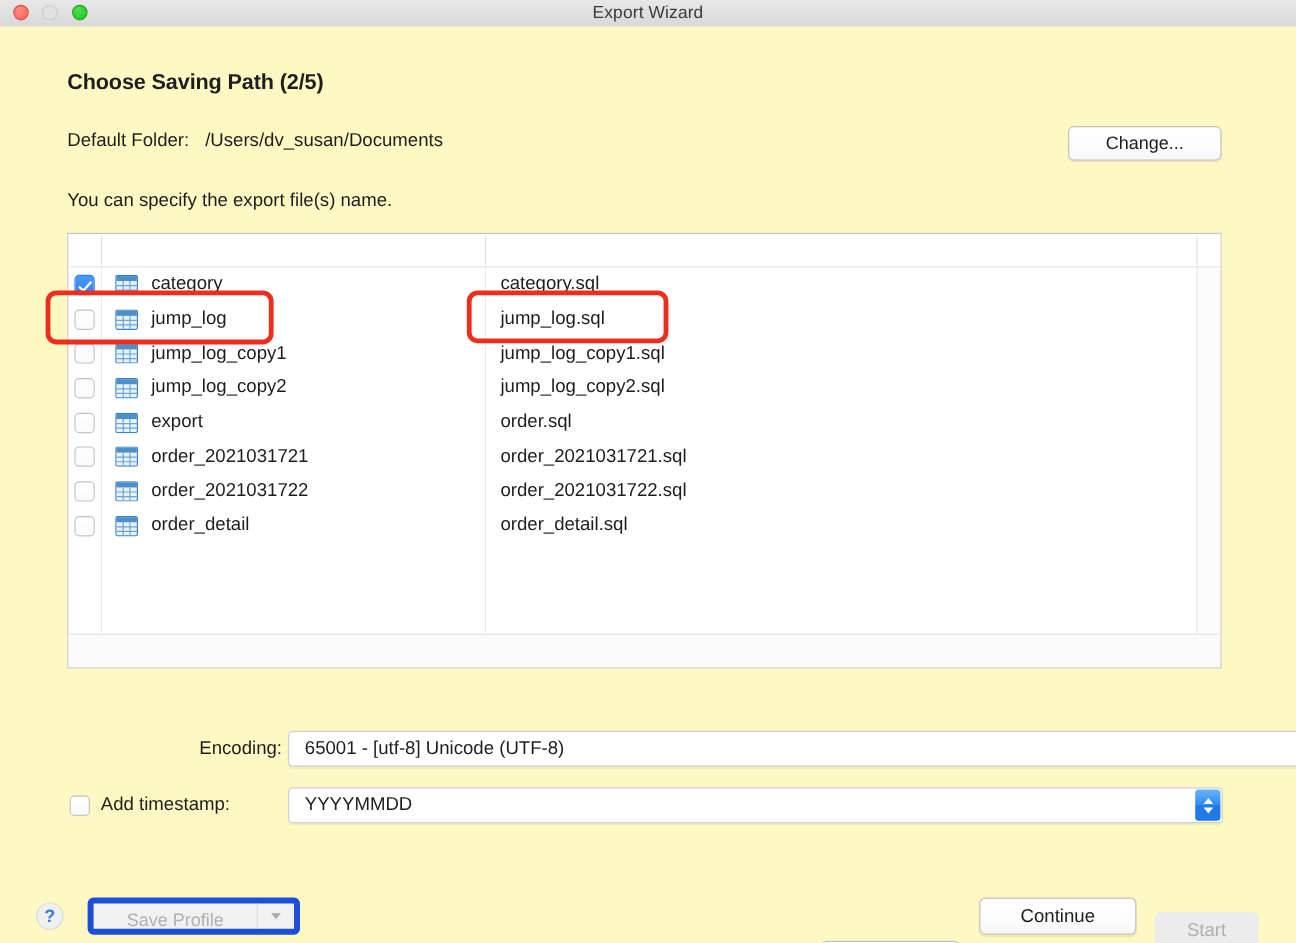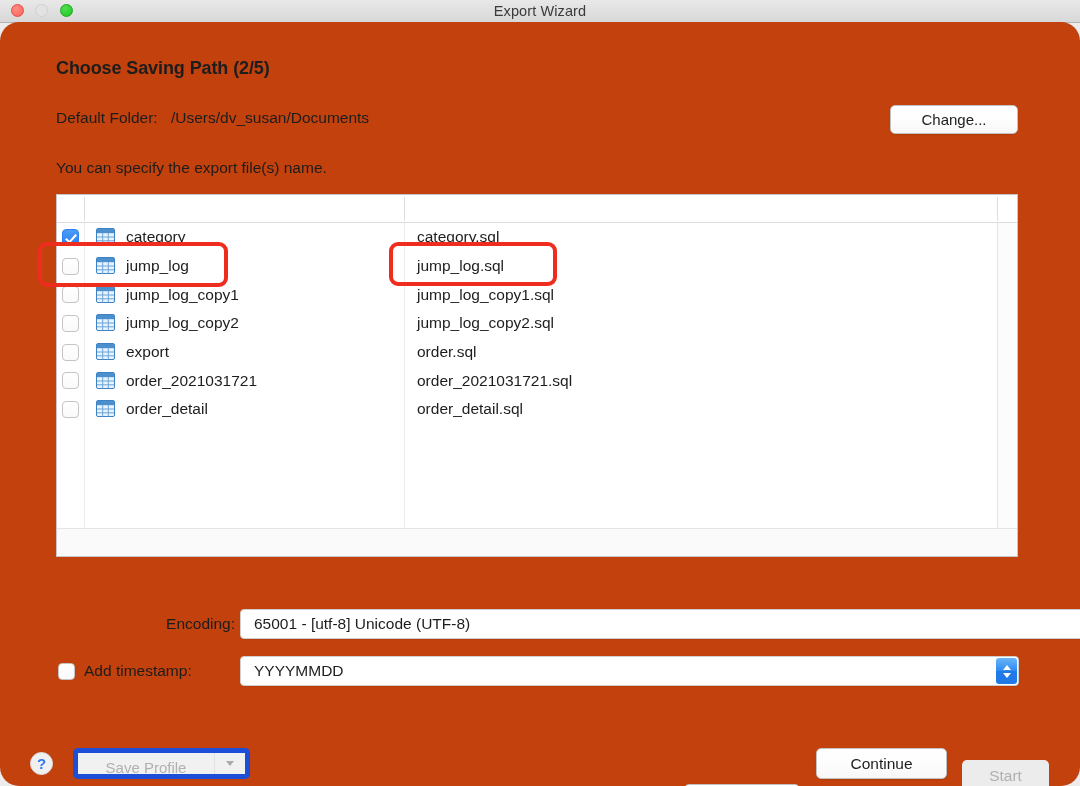--- a/index.html
+++ b/index.html
@@ -54,22 +54,21 @@
     font-weight: 400;
     letter-spacing: 0.1px;
   }
 
   
   .content {
     position: absolute;
     left: 0; top: 22px;
     width: 1080px;
     height: 764px;
-    background: #c2410c;
-    border-radius: 19px;
+    background: #fef9c3;
   }
 
   .step-title {
     position: absolute;
     left: 56px;
     top: 36px;
     font-size: 18px;
     font-weight: bold;
     color: #1d1d1d;
     letter-spacing: -0.1px;
@@ -177,20 +176,21 @@
     position: absolute;
     left: 5px; top: 2px;
     width: 4px; height: 9px;
     border: solid #ffffff;
     border-width: 0 2.2px 2.2px 0;
     transform: rotate(42deg);
   }
   .cell-name {
     flex: 0 0 320px;
     display: flex;
+    align-items: center;
     padding-left: 12px;
     box-sizing: border-box;
   }
   .tbl-icon {
     width: 19px;
     height: 17px;
     flex: 0 0 19px;
     position: relative;
     margin-right: 11px;
   }
@@ -541,20 +541,39 @@
               <span class="tbl-icon">
                 <svg width="19" height="17" viewBox="0 0 19 17">
                   <rect x="0.5" y="0.5" width="18" height="16" rx="1.5" fill="#e9f3fd" stroke="#3c82c4"></rect>
                   <rect x="1" y="1" width="17" height="4.2" fill="#4b8fcd"></rect>
                   <line x1="6.7" y1="5.2" x2="6.7" y2="16.5" stroke="#6aa4d8" stroke-width="1"></line>
                   <line x1="12.3" y1="5.2" x2="12.3" y2="16.5" stroke="#6aa4d8" stroke-width="1"></line>
                   <line x1="1" y1="9" x2="18" y2="9" stroke="#6aa4d8" stroke-width="1"></line>
                   <line x1="1" y1="12.8" x2="18" y2="12.8" stroke="#6aa4d8" stroke-width="1"></line>
                 </svg>
               </span>
+              <span class="row-label">order_2021031722</span>
+            </div>
+            <div class="cell-file">order_2021031722.sql</div>
+          </div>
+          <div class="row">
+            <div class="cell-check">
+              <div class="chk"></div>
+            </div>
+            <div class="cell-name">
+              <span class="tbl-icon">
+                <svg width="19" height="17" viewBox="0 0 19 17">
+                  <rect x="0.5" y="0.5" width="18" height="16" rx="1.5" fill="#e9f3fd" stroke="#3c82c4"></rect>
+                  <rect x="1" y="1" width="17" height="4.2" fill="#4b8fcd"></rect>
+                  <line x1="6.7" y1="5.2" x2="6.7" y2="16.5" stroke="#6aa4d8" stroke-width="1"></line>
+                  <line x1="12.3" y1="5.2" x2="12.3" y2="16.5" stroke="#6aa4d8" stroke-width="1"></line>
+                  <line x1="1" y1="9" x2="18" y2="9" stroke="#6aa4d8" stroke-width="1"></line>
+                  <line x1="1" y1="12.8" x2="18" y2="12.8" stroke="#6aa4d8" stroke-width="1"></line>
+                </svg>
+              </span>
               <span class="row-label">order_detail</span>
             </div>
             <div class="cell-file">order_detail.sql</div>
           </div>
         </div>
 
       <div class="vscroll-gutter"></div>
       <div class="hscroll-gutter"></div>
     </div>
 

